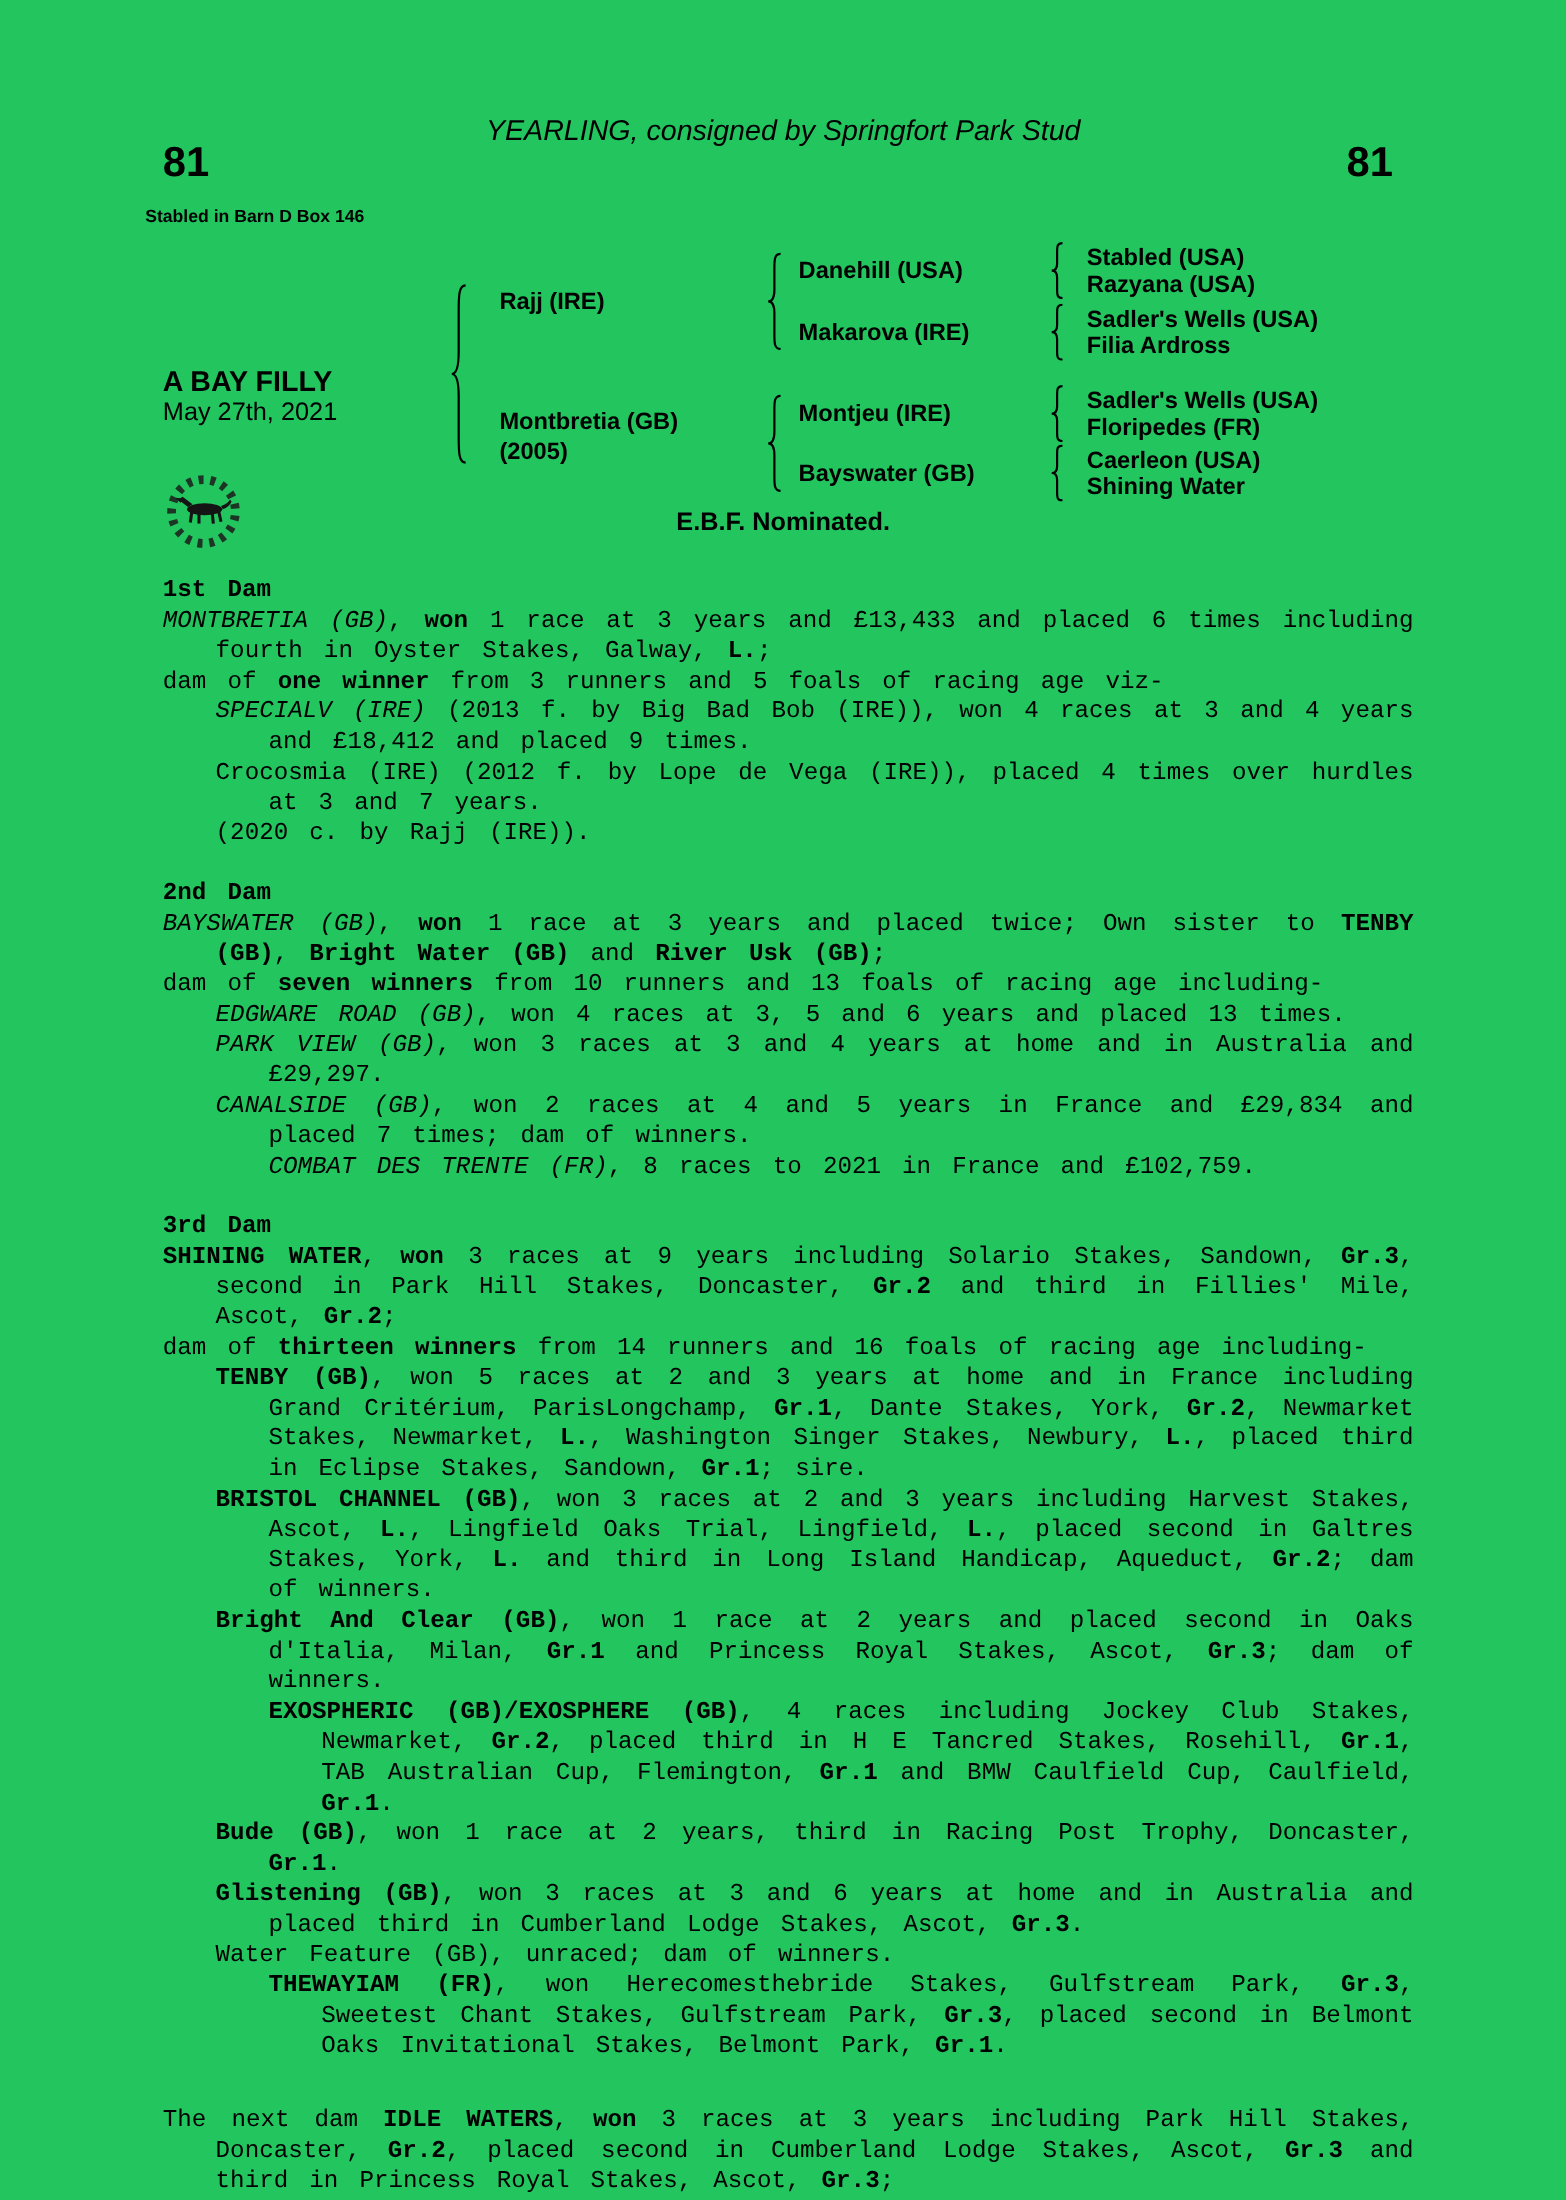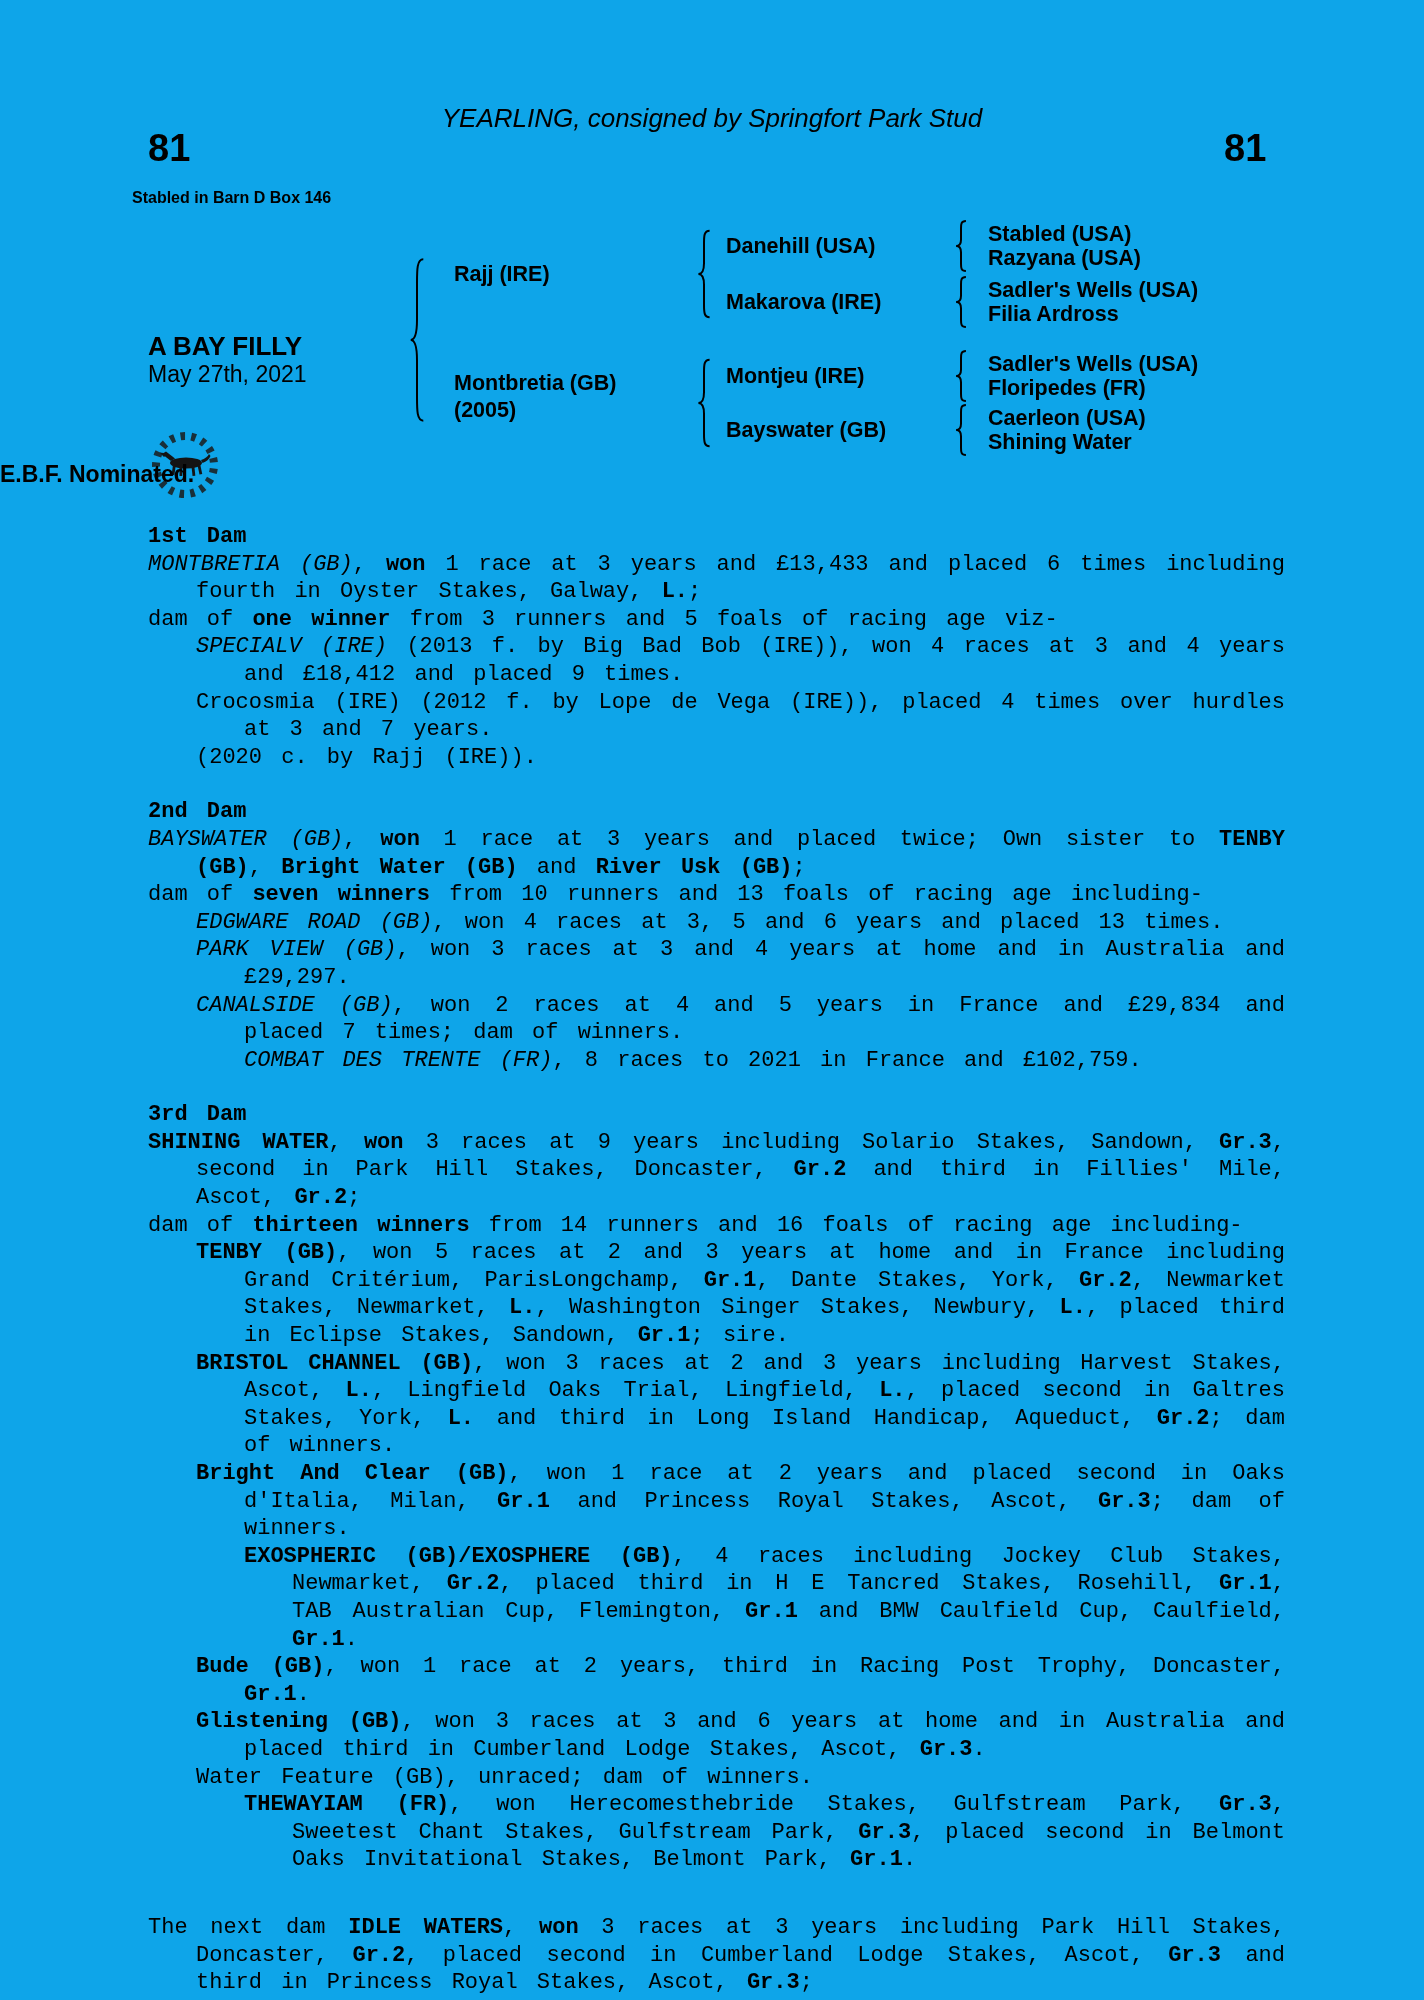--- a/index.html
+++ b/index.html
@@ -1,20 +1,20 @@
 <!DOCTYPE html>
 <html><head>
 <meta charset="utf-8">
 <style>
   html, body { margin: 0; padding: 0; background: #ffffff; }
   .page {
     position: relative;
     width: 1424px;
     height: 2000px;
-    background: #0ea5e9;
+    background: #22c55e;
     color: #000000;
     font-family: "Liberation Sans", "DejaVu Sans", sans-serif;
     overflow: hidden;
   }
   
   .consign {
     position: absolute; left: 0; top: 103px; width: 100%;
     text-align: center; font-size: 26px; font-style: italic;
   }
   .lot { position: absolute; top: 128px; font-size: 38px; font-weight: 700; line-height: 40px; }
@@ -46,21 +46,21 @@
   .br-g1  { left: 408px; top: 256px; width: 18px; height: 168px; }
   .br-g2a { left: 696px; top: 229px; width: 16px; height: 90px; }
   .br-g2b { left: 696px; top: 358px; width: 16px; height: 90px; }
   .br-g3  { width: 14px; height: 52px; left: 954px; }
   .br-p1 { top: 220px; } .br-p2 { top: 276px; } .br-p3 { top: 350px; } .br-p4 { top: 404px; }
 
   .stamp { position: absolute; left: 146px; top: 427px; width: 78px; height: 76px; }
 
   .ebf {
     position: absolute; left: 0; top: 461px; width: 100%;
-    font-size: 23px; font-weight: 700;
+    text-align: center; font-size: 23px; font-weight: 700;
   }
 
   
   .copy {
     position: absolute; left: 148px; top: 523px; width: 1137px;
     font-size: 22px; line-height: 27.6px;
     text-align: justify; word-spacing: 6px; font-family: Liberation Mono, monospace;
   }
   .sec + .sec { margin-top: 27px; }
   .sec:nth-of-type(4) { margin-top: 40px; }

